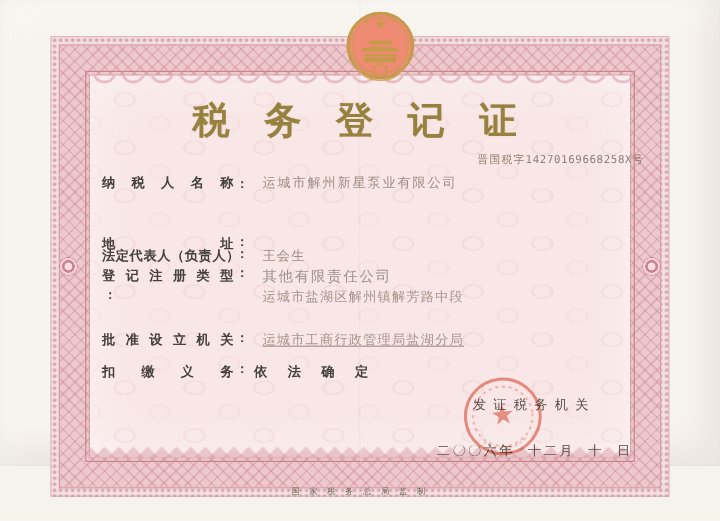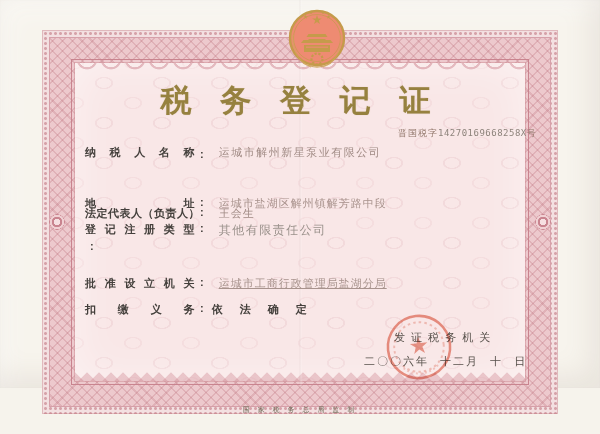--- a/index.html
+++ b/index.html
@@ -85,32 +85,32 @@
   .row{position:absolute;left:85px;display:flex;align-items:flex-start;}
   .flabel{
     display:inline-block;width:110px;
     font-size:11px;font-weight:bold;color:#44403c;letter-spacing:.5px;
     text-align:justify;text-align-last:justify;white-space:nowrap;
   }
   .colon{margin-left:5px;font-size:11px;font-weight:bold;color:#44403c;}
   .fvalue{margin-left:15px;font-size:11px;color:#a18b85;letter-spacing:1px;white-space:nowrap;}
   .row-name  {top:145px;align-items:flex-end;} .row-name  .fvalue{letter-spacing:1.5px;}
   .row-rep   {top:158px;margin-top:48px;}
-  .row-addr  {top:196px;} .row-addr .fvalue{color:#a8928c;}
+  .row-addr  {top:196px;} .row-addr .fvalue{color:#a8928c;margin-top:44px;}
   .row-type  {top:222px;} .row-type .fvalue{font-size:12px;color:#9a918b;letter-spacing:1.5px;}
   .row-scope {top:240px;align-items:center;}
   .scope-lines{margin-left:8px;width:332px;font-size:8px;line-height:11px;color:#a5908c;letter-spacing:.3px;}
   .row-appr  {top:276px;} .row-appr .fvalue{color:#a8938d;text-decoration:underline;}
   .row-with  {top:302px;} .row-with .fvalue{color:#44403c;font-weight:bold;letter-spacing:7px;margin-left:8px;}
   .issuer-label{
     position:absolute;left:394px;top:330px;
     font-size:11px;color:#57514b;letter-spacing:1.5px;font-weight:500;white-space:nowrap;
   }
   .issue-date{
-    position:absolute;left:364px;top:354px;
+    position:absolute;left:364px;top:368px;
     font-size:11px;color:#57514b;letter-spacing:2px;word-spacing:6px;white-space:nowrap;
   }
   .seal{position:absolute;left:384px;top:312px;width:70px;height:70px;mix-blend-mode:multiply;transform:rotate(-6deg);opacity:.9;}
   .imprint{
     position:absolute;left:0;right:0;top:405px;text-align:center;
     font-size:7px;color:#6e6b57;letter-spacing:3px;
   }
 </style>
 </head>
 <body>

